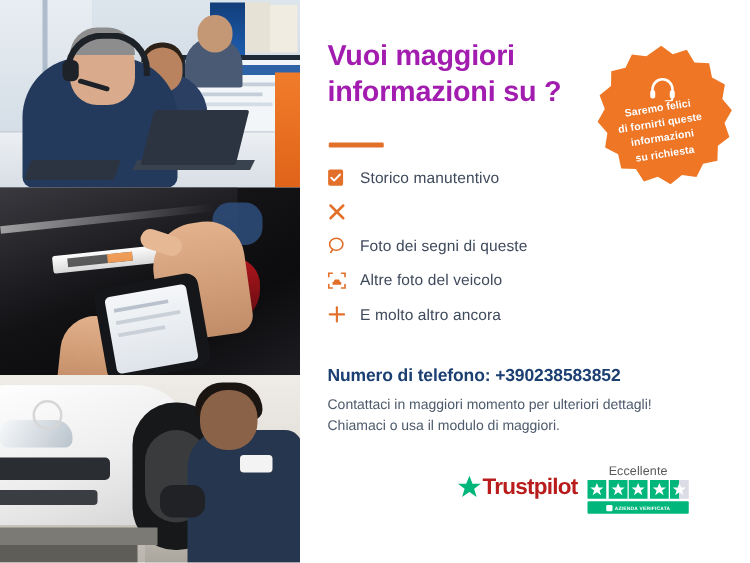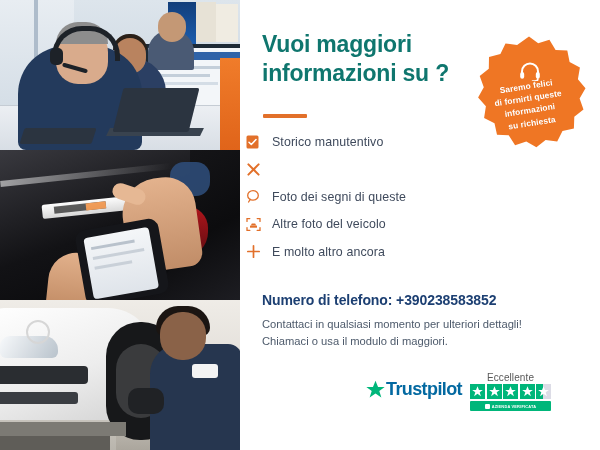--- a/index.html
+++ b/index.html
@@ -81,45 +81,45 @@
   .p3 .mhead{position:absolute;left:160px;top:12px;width:46px;height:48px;background:#8a6248;border-radius:22px;}
   .p3 .mhair{position:absolute;left:156px;top:6px;width:54px;height:30px;background:#1b1512;border-radius:27px 27px 10px 10px;}
   .p3 .mlogo{position:absolute;left:192px;top:64px;width:26px;height:14px;background:#f3f3f3;border-radius:3px;}
   .p3 .glove{position:absolute;left:128px;top:88px;width:36px;height:26px;background:#202225;border-radius:10px;}
   .p3 .lift{position:absolute;left:0;bottom:14px;width:126px;height:14px;background:#7c7a74;}
   .p3 .lift2{position:absolute;left:0;bottom:0;width:110px;height:14px;background:#5f5d58;}
 
   
   .content{position:relative;flex:1;height:450px;background:#ffffff;padding:0;}
   .heading{position:absolute;left:22px;top:30px;width:230px;
-    font-size:23px;line-height:1.28;font-weight:bold;color:#0f766e;letter-spacing:-.2px;}
+    font-size:23px;line-height:1.28;font-weight:bold;color:#a21caf;letter-spacing:-.2px;}
   .rule{position:absolute;left:23px;top:114px;width:44px;height:4px;background:#e2702a;border-radius:1px;}
 
-  .list{position:absolute;left:6px;top:128px;width:290px;}
+  .list{position:absolute;left:22px;top:128px;width:290px;}
   .list-item{display:flex;align-items:center;height:27.5px;}
   .li-icon{width:26px;flex:0 0 26px;display:flex;align-items:center;justify-content:flex-start;color:#e2702a;}
   .li-label{font-size:12.4px;color:#3f4a5c;letter-spacing:.1px;}
 
   .phone-block{position:absolute;left:22px;top:292px;width:300px;}
   .phone-title{font-size:14px;font-weight:bold;color:#1c3f72;letter-spacing:-.1px;}
   .phone-sub{margin-top:8px;font-size:11.2px;line-height:1.5;color:#4d5a6b;}
 
   
   .burst{position:absolute;left:228px;top:34px;width:122px;height:120px;}
   .burst svg{position:absolute;left:0;top:0;}
   .burst .headset-ico{position:absolute;left:51px;top:27px;width:22px;height:20px;}
   .burst .btext{position:absolute;left:0;top:46px;width:122px;text-align:center;
     transform:rotate(-9deg);color:#ffffff;font-size:8.4px;font-weight:bold;line-height:1.45;
     letter-spacing:.1px;text-shadow:0 0 1px rgba(0,0,0,.08);}
 
   
   .tp{position:absolute;left:126px;top:372px;display:flex;align-items:flex-start;}
   .tp-logo{display:flex;align-items:center;margin-top:7px;}
   .tp-star{width:19px;height:19px;fill:#00b67a;}
-  .tp-word{font-size:18px;font-weight:bold;color:#0369a1;letter-spacing:-.6px;margin-left:1px;}
+  .tp-word{font-size:18px;font-weight:bold;color:#b91c1c;letter-spacing:-.6px;margin-left:1px;}
   .tp-rating{margin-left:8px;}
   .tp-excellent{font-size:10px;color:#585858;text-align:center;letter-spacing:.1px;margin-bottom:1px;}
   .tp-stars{display:flex;gap:1.5px;}
   .tp-box{width:15px;height:15px;background:#00b67a;display:flex;align-items:center;justify-content:center;}
   .tp-box.half{background:linear-gradient(90deg,#00b67a 50%,#dcdce6 50%);}
   .tp-box svg{width:11px;height:11px;fill:#ffffff;}
   .tp-verified{margin-top:2px;height:10px;background:#00b67a;border-radius:1px;
     display:flex;align-items:center;justify-content:center;gap:2px;padding:0 3px;}
   .tp-verified .chk{width:5px;height:5px;background:#ffffff;border-radius:1px;}
   .tp-verified span{font-size:3.9px;color:#ffffff;font-weight:bold;letter-spacing:.2px;}
@@ -277,21 +277,21 @@
               </g>
             </svg>
         </span>
         <span class="li-label">E molto altro ancora</span>
       </div>
     </div>
 
     <div class="phone-block">
       <div class="phone-title">Numero di telefono: +390238583852</div>
       <div class="phone-sub">
-        <span>Contattaci in qualsiasi momento per ulteriori dettagli!</span><br>
+        <span>Contattaci in maggiori momento per ulteriori dettagli!</span><br>
         <span>Chiamaci o usa il modulo di maggiori.</span>
       </div>
     </div>
 
     <div class="burst">
       <svg width="122" height="120" viewBox="0 0 122 120">
         <path fill="#ef7624" d="M61 2.5 l9.2 6.8 11.2-3.6 6.2 10.2 11.7 0.6 2.3 11.5 10.3 5.6 -2 11.6 7.6 9 -5.9 10.2 3.9 11.1 -9.2 7.2 -0.4 11.8 -11.4 2.6 -5.3 10.5 -11.6-1.7 -9.2 7.4 -10.1-5.9 -11.2 3.8 -6.4-10 -11.7-0.4 -2.5-11.5 -10.4-5.4 1.8-11.6 -7.8-8.8 5.7-10.3 -4.1-11.1 9.1-7.4 0.2-11.8 11.4-2.8 5.1-10.6 11.6 1.5z"></path>
       </svg>
       <svg class="headset-ico" viewBox="0 0 24 22">
         <path d="M3.2 14.5V11.5a8.8 8.8 0 0 1 17.6 0v3" stroke="#ffffff" stroke-width="2.2" fill="none" stroke-linecap="round"></path>

